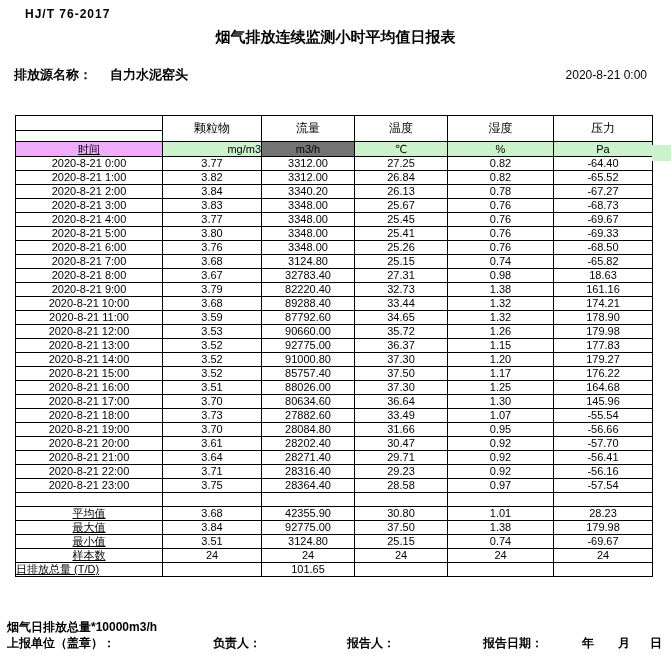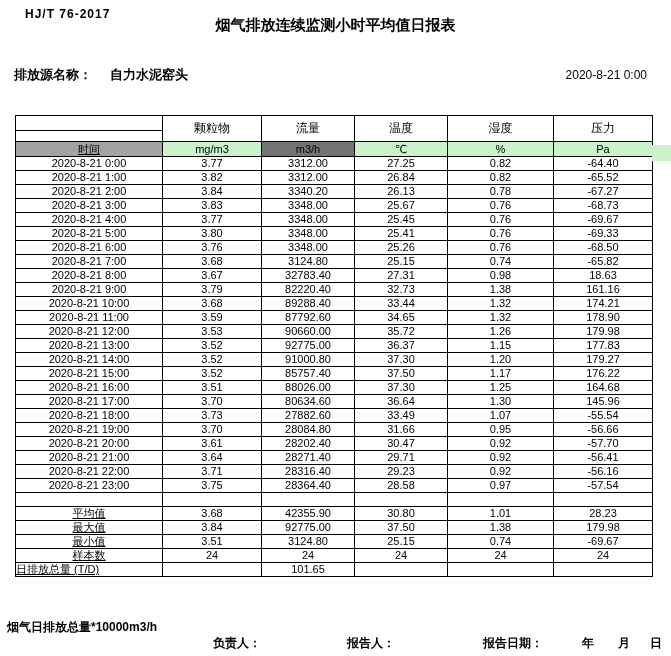--- a/index.html
+++ b/index.html
@@ -9,21 +9,21 @@
     background: #ffffff;
     color: #000000;
     font-family: "Liberation Sans", "DejaVu Sans", sans-serif;
     overflow: hidden;
   }
   .std-code {
     position: absolute; top: 7px; left: 13px;
     font-size: 12px; font-weight: bold; letter-spacing: 1px; padding-left: 12px;
   }
   .title {
-    position: absolute; top: 16px; left: 0; width: 671px;
+    position: absolute; top: 28px; left: 0; width: 671px;
     text-align: center; font-size: 15px; font-weight: bold;
   }
   .source-line {
     position: absolute; top: 66px; left: 14px;
     font-size: 13px; font-weight: bold;
   }
   .source-line .src-name { margin-left: 18px; margin-top: 12px; }
   .report-time {
     position: absolute; top: 68px; right: 24px;
     font-size: 12px; font-weight: normal;
@@ -102,22 +102,22 @@
       <th rowspan="2">颗粒物</th>
       <th rowspan="2">流量</th>
       <th rowspan="2">温度</th>
       <th rowspan="2">湿度</th>
       <th rowspan="2">压力</th>
     </tr>
     <tr class="h2">
       <td class="c1"></td>
     </tr>
     <tr class="unit-row">
-      <td style="background: #a3a3a3;"><span class="u">时间</span></td>
-      <td style="background: rgb(204, 242, 204);">mg/m3</td>
+      <td style="background: #f0abfc;"><span class="u">时间</span></td>
+      <td style="background: rgb(204, 242, 204); text-align: right;">mg/m3</td>
       <td style="background: #737373;">m3/h</td>
       <td style="background: rgb(204, 242, 204);">℃</td>
       <td style="background: rgb(204, 242, 204);">%</td>
       <td style="background: rgb(204, 242, 204);">Pa</td>
     </tr>
   </thead>
   <tbody>
       <tr>
         <td>2020-8-21 0:00</td>
         <td>3.77</td>
@@ -360,19 +360,20 @@
         <td></td>
         <td></td>
       </tr>
     </tbody>
 </table>
 
 <div class="green-overflow" style="background: rgb(204, 242, 204);"></div>
 
 <div class="footer-note">烟气日排放总量*10000m3/h</div>
 <div class="footer-sign">
+  <span class="fs-unit">上报单位（盖章）：</span>
   <span class="fs-resp">负责人：</span>
   <span class="fs-rep">报告人：</span>
   <span class="fs-date">报告日期：</span>
   <span class="fs-year">年</span>
   <span class="fs-month">月</span>
   <span class="fs-day">日</span>
 </div>
 
 </body></html>

